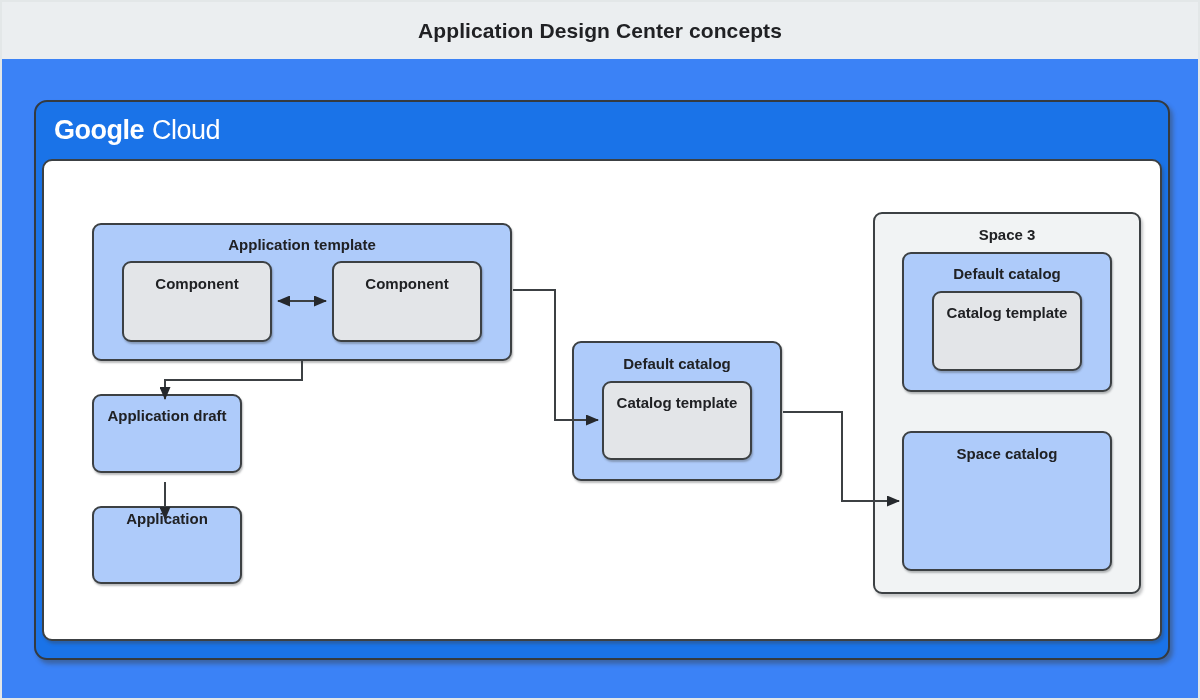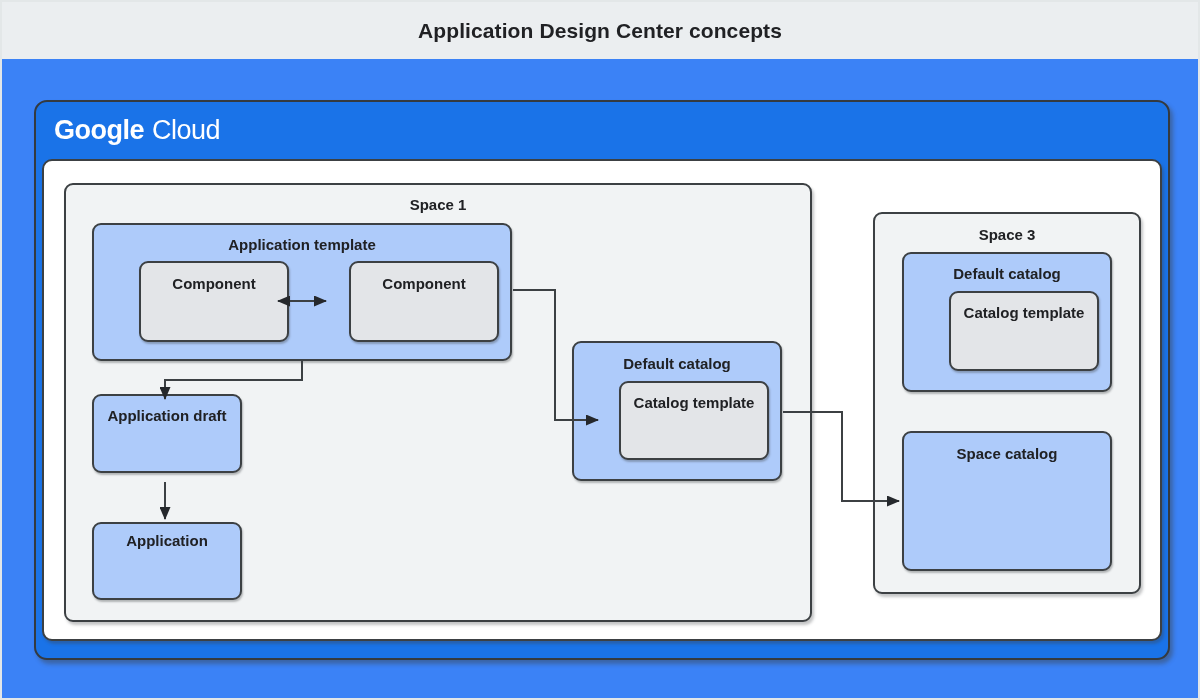--- a/index.html
+++ b/index.html
@@ -58,21 +58,21 @@
   }
 
   .node {
     position:absolute;
     border:2px solid #3c4043; border-radius:9px;
     box-shadow:1px 2px 2px rgba(60,64,67,.35);
     text-align:center;
     font-size:15px; font-weight:700; color:#202124;
   }
   .node-blue { background:var(--node-blue,#aecbfa); }
-  .node-gray { background:var(--node-gray,#e3e5e8);margin-left:17px; }
+  .node-gray { background:var(--node-gray,#e3e5e8); }
 
   .edges {
     position:absolute; left:0; top:0; width:1196px; height:696px;
     pointer-events:none;
   }
 </style>
 </head>
 <body>
 
 <div class="page">
@@ -83,38 +83,35 @@
   <div class="canvas">
 
     <div class="gc-container"></div>
     <div class="gc-logo">
       <span class="g-word">Google</span>
       <span class="c-word">Cloud</span>
     </div>
 
     <div class="white-container"></div>
 
-    <div class="space" style="left:62px; top:181px; width:748px; height:439px; padding-top:11px;">
-      <div class="space-label">Space 1</div>
-    </div>
 
     <div class="node node-blue" style="left:90px; top:221px; width:420px; height:138px; padding-top:11px;">
       <div>Application template</div>
     </div>
     <div class="node node-gray" style="left:120px; top:259px; width:150px; height:81px; padding-top:12px;">
       <div>Component</div>
     </div>
     <div class="node node-gray" style="left:330px; top:259px; width:150px; height:81px; padding-top:12px;">
       <div>Component</div>
     </div>
 
     <div class="node node-blue" style="left:90px; top:392px; width:150px; height:79px; padding-top:11px;">
       <div>Application draft</div>
     </div>
-    <div class="node node-blue" style="left:90px; top:520px; width:150px; height:78px; padding-top:8px;">
+    <div class="node node-blue" style="left:90px; top:504px; width:150px; height:78px; padding-top:2px;">
       <div>Application</div>
     </div>
 
     <div class="node node-blue" style="left:570px; top:339px; width:210px; height:140px; padding-top:12px;">
       <div>Default catalog</div>
     </div>
     <div class="node node-gray" style="left:600px; top:379px; width:150px; height:79px; padding-top:11px;">
       <div>Catalog template</div>
     </div>
 

